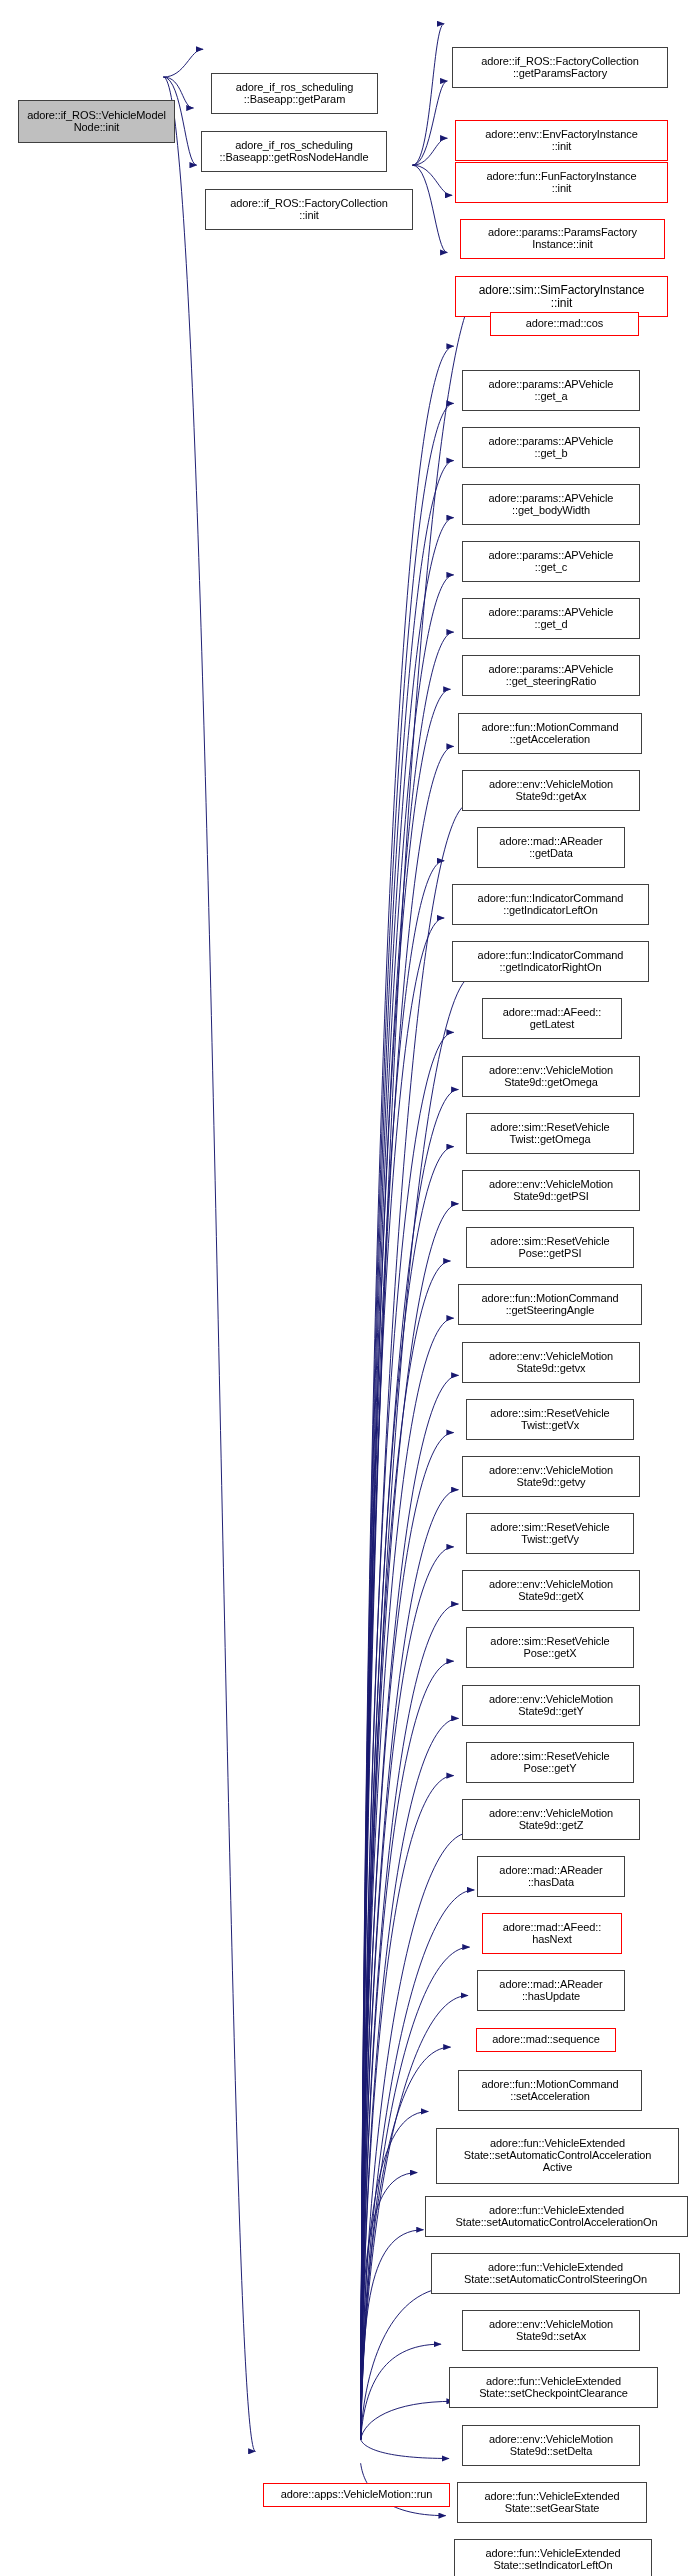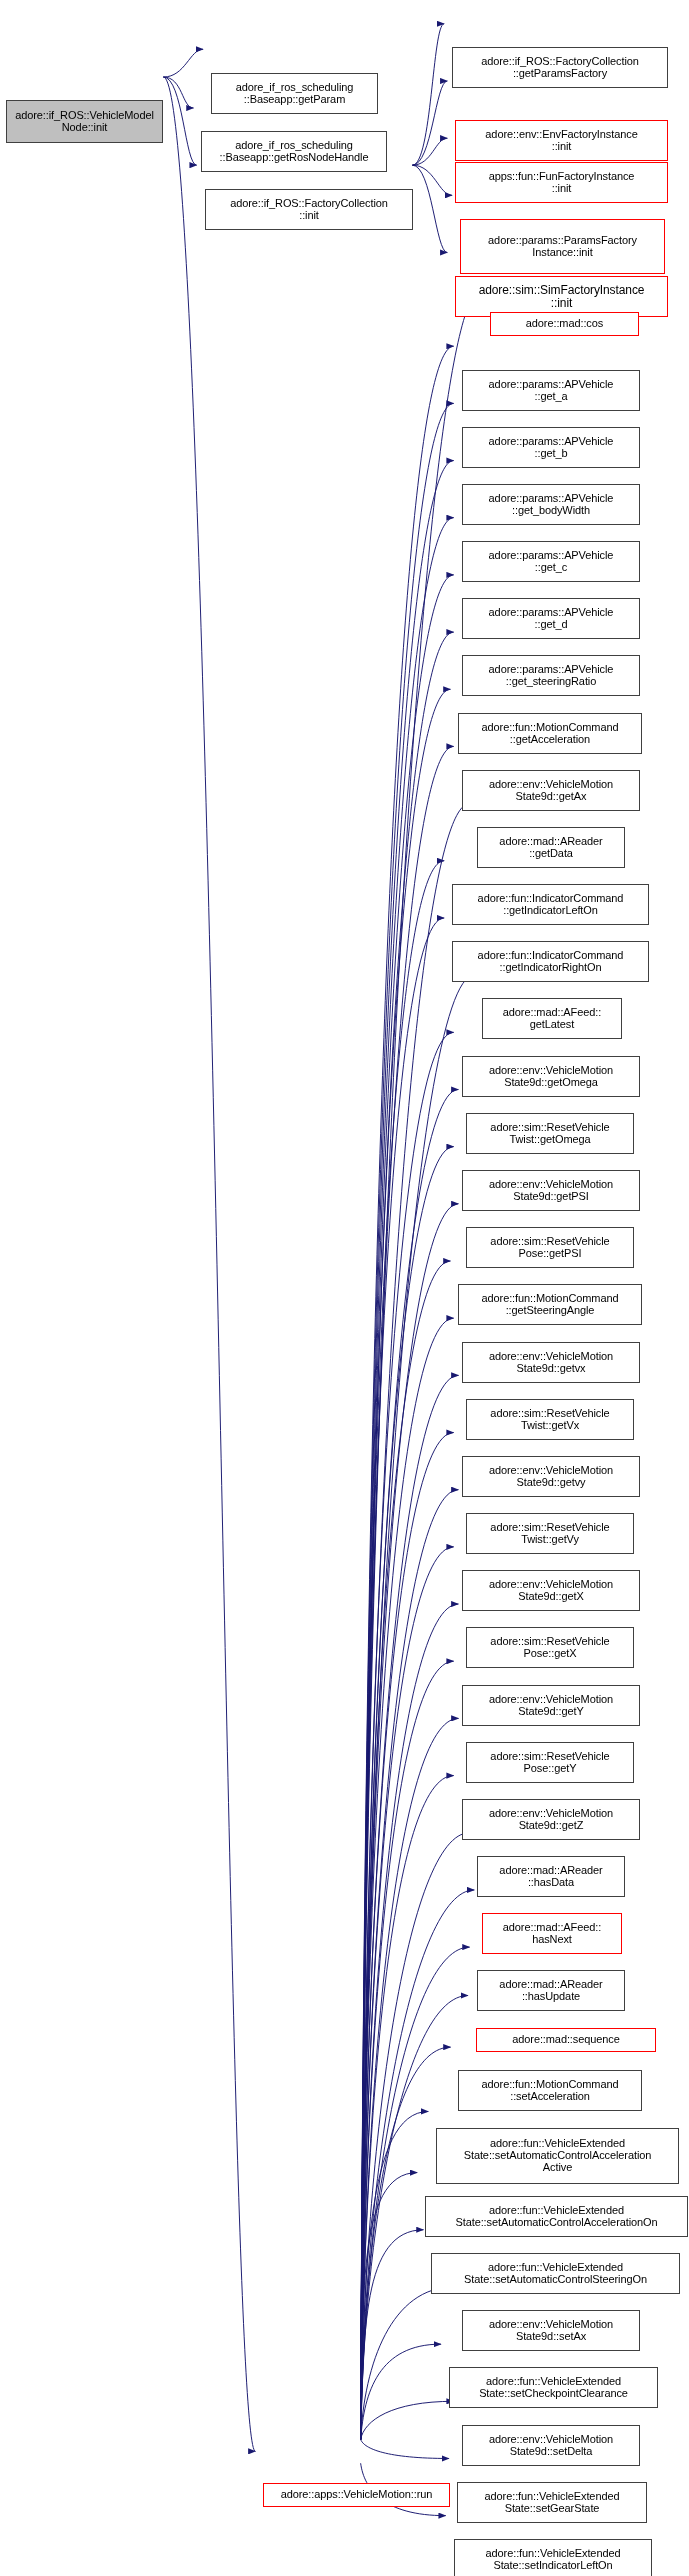--- a/index.html
+++ b/index.html
@@ -109,35 +109,35 @@
         <path d="M408.20266666666663,2761.390875462392 C412.20266666666663,2575.7700369913687 414.735632183908,2390.149198520345 484.735632183908,2390.149198520345" marker-end="url(#arrow)"></path>
         <path d="M408.20266666666663,2761.390875462392 C412.20266666666663,2610.3773119605426 402.167816091954,2459.363748458693 472.167816091954,2459.363748458693" marker-end="url(#arrow)"></path>
         <path d="M408.20266666666663,2761.390875462392 C412.20266666666663,2642.7373612823676 409.3494252873563,2524.083847102343 479.3494252873563,2524.083847102343" marker-end="url(#arrow)"></path>
         <path d="M408.20266666666663,2761.390875462392 C412.20266666666663,2675.097410604192 443.46206896551723,2588.8039457459927 513.4620689655172,2588.8039457459927" marker-end="url(#arrow)"></path>
         <path d="M408.20266666666663,2761.390875462392 C412.20266666666663,2707.4574599260172 429.0988505747126,2653.5240443896423 499.0988505747126,2653.5240443896423" marker-end="url(#arrow)"></path>
         <path d="M408.20266666666663,2761.390875462392 C412.20266666666663,2739.8175092478423 443.46206896551723,2718.2441430332924 513.4620689655172,2718.2441430332924" marker-end="url(#arrow)"></path>
         <path d="M408.20266666666663,2761.390875462392 C412.20266666666663,2772.177558569667 438.07586206896553,2782.964241676942 508.07586206896553,2782.964241676942" marker-end="url(#arrow)"></path>
         <path d="M408.20266666666663,2788.3575832305796 C412.20266666666663,2818.020961775586 434.4850574712643,2847.684340320592 504.4850574712643,2847.684340320592" marker-end="url(#arrow)"></path>
       </g>
   </svg>
-<div class="node root" style="left: 6px; top: 56px; width: 157px; height: 43px; font-size: 11px;">adore::if_ROS::VehicleModel
+<div class="node root" style="left: 18px; top: 56px; width: 157px; height: 43px; font-size: 11px;">adore::if_ROS::VehicleModel
 Node::init</div>
     <div class="node" style="left: 211px; top: 29px; width: 167px; height: 41px; font-size: 11px;">adore_if_ros_scheduling
 ::Baseapp::getParam</div>
     <div class="node" style="left: 201px; top: 87px; width: 186px; height: 41px; font-size: 11px;">adore_if_ros_scheduling
 ::Baseapp::getRosNodeHandle</div>
     <div class="node" style="left: 205px; top: 145px; width: 208px; height: 41px; font-size: 11px;">adore::if_ROS::FactoryCollection
 ::init</div>
     <div class="node" style="left: 452px; top: 3.2px; width: 216px; height: 41px; font-size: 11px;">adore::if_ROS::FactoryCollection
 ::getParamsFactory</div>
     <div class="node red" style="left: 455px; top: 76px; width: 213px; height: 41px; font-size: 11px;">adore::env::EnvFactoryInstance
 ::init</div>
-    <div class="node red" style="left: 455px; top: 118px; width: 213px; height: 41px; font-size: 11px;">apps::fun::FunFactoryInstance
-::init</div>
-    <div class="node red" style="left: 460px; top: 175px; width: 205px; height: 55px; font-size: 11px;">adore::params::ParamsFactory
+    <div class="node red" style="left: 455px; top: 118px; width: 213px; height: 41px; font-size: 11px;">adore::fun::FunFactoryInstance
+::init</div>
+    <div class="node red" style="left: 460px; top: 175px; width: 205px; height: 40px; font-size: 11px;">adore::params::ParamsFactory
 Instance::init</div>
     <div class="node red" style="left: 455px; top: 232px; width: 213px; height: 41px; font-size: 12px;">adore::sim::SimFactoryInstance
 ::init</div>
     <div class="node rootred" style="left: 263px; top: 2439px; width: 187px; height: 24px; font-size: 11px;">adore::apps::VehicleMotion::run</div>
     <div class="node red" style="left: 490px; top: 268px; width: 149px; height: 24px; font-size: 11px;">adore::mad::cos</div>
     <div class="node" style="left: 462px; top: 326px; width: 178px; height: 41px; font-size: 11px;">adore::params::APVehicle
 ::get_a</div>
     <div class="node" style="left: 462px; top: 383px; width: 178px; height: 41px; font-size: 11px;">adore::params::APVehicle
 ::get_b</div>
     <div class="node" style="left: 462px; top: 440px; width: 178px; height: 41px; font-size: 11px;">adore::params::APVehicle
@@ -187,21 +187,21 @@
     <div class="node" style="left: 466px; top: 1698px; width: 168px; height: 41px; font-size: 11px;">adore::sim::ResetVehicle
 Pose::getY</div>
     <div class="node" style="left: 462px; top: 1755px; width: 178px; height: 41px; font-size: 11px;">adore::env::VehicleMotion
 State9d::getZ</div>
     <div class="node" style="left: 477px; top: 1812px; width: 148px; height: 41px; font-size: 11px;">adore::mad::AReader
 ::hasData</div>
     <div class="node red" style="left: 482px; top: 1869px; width: 140px; height: 41px; font-size: 11px;">adore::mad::AFeed::
 hasNext</div>
     <div class="node" style="left: 477px; top: 1926px; width: 148px; height: 41px; font-size: 11px;">adore::mad::AReader
 ::hasUpdate</div>
-    <div class="node red" style="left: 476px; top: 1984px; width: 180px; height: 24px; font-size: 11px;">adore::mad::sequence</div>
+    <div class="node red" style="left: 476px; top: 1984px; width: 140px; height: 24px; font-size: 11px;">adore::mad::sequence</div>
     <div class="node" style="left: 458px; top: 2026px; width: 184px; height: 41px; font-size: 11px;">adore::fun::MotionCommand
 ::setAcceleration</div>
     <div class="node" style="left: 436px; top: 2084px; width: 243px; height: 56px; font-size: 11px;">adore::fun::VehicleExtended
 State::setAutomaticControlAcceleration
 Active</div>
     <div class="node" style="left: 425px; top: 2152px; width: 263px; height: 41px; font-size: 11px;">adore::fun::VehicleExtended
 State::setAutomaticControlAccelerationOn</div>
     <div class="node" style="left: 431px; top: 2209px; width: 249px; height: 41px; font-size: 11px;">adore::fun::VehicleExtended
 State::setAutomaticControlSteeringOn</div>
     <div class="node" style="left: 462px; top: 2266px; width: 178px; height: 41px; font-size: 11px;">adore::env::VehicleMotion

